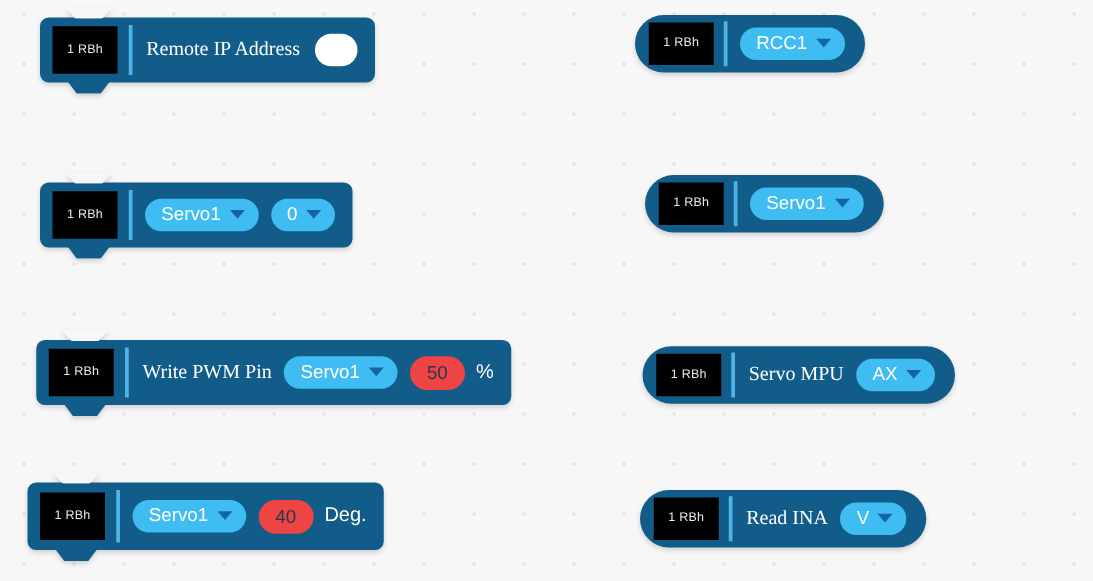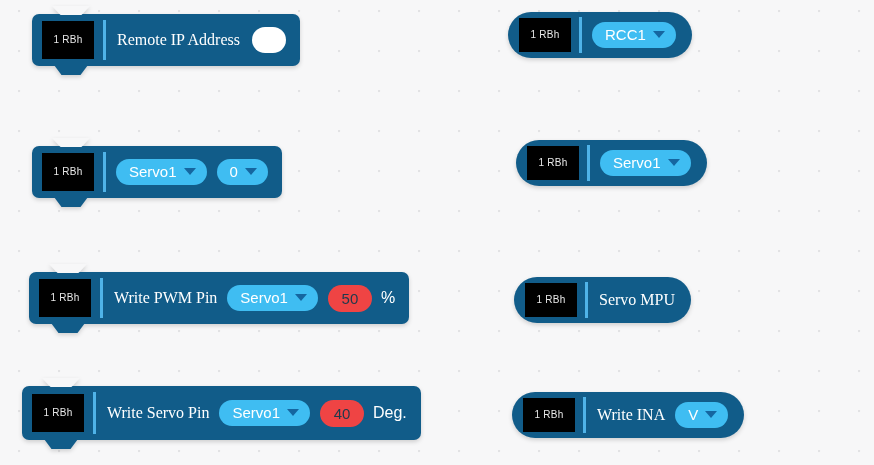--- a/index.html
+++ b/index.html
@@ -224,39 +224,42 @@
       <span class="caret"></span>
     </div>
     <div class="numfield">50</div>
     <div class="unit">%</div>
   </div>
 
   <div class="block reporter" style="left:514px; top:277px; height:46px;">
     <div class="badge">1 RBh</div>
     <div class="sep"></div>
     <div class="label">Servo MPU</div>
+    <div class="dropdown">
+      <span>AX</span>
+      <span class="caret"></span>
+    </div>
   </div>
 
   <div class="block stack" style="left:22px; top:386px; height:54px;">
     <div class="notch-top"></div>
     <div class="notch-bottom"></div>
     <div class="badge">1 RBh</div>
     <div class="sep"></div>
-    <div class="label">Write Servo Pin</div>
     <div class="dropdown">
       <span>Servo1</span>
       <span class="caret"></span>
     </div>
     <div class="numfield">40</div>
     <div class="unit">Deg.</div>
   </div>
 
   <div class="block reporter" style="left:512px; top:392px; height:46px;">
     <div class="badge">1 RBh</div>
     <div class="sep"></div>
-    <div class="label">Write INA</div>
+    <div class="label">Read INA</div>
     <div class="dropdown">
       <span>V</span>
       <span class="caret"></span>
     </div>
   </div>
 
 </div>
 
 </body></html>

